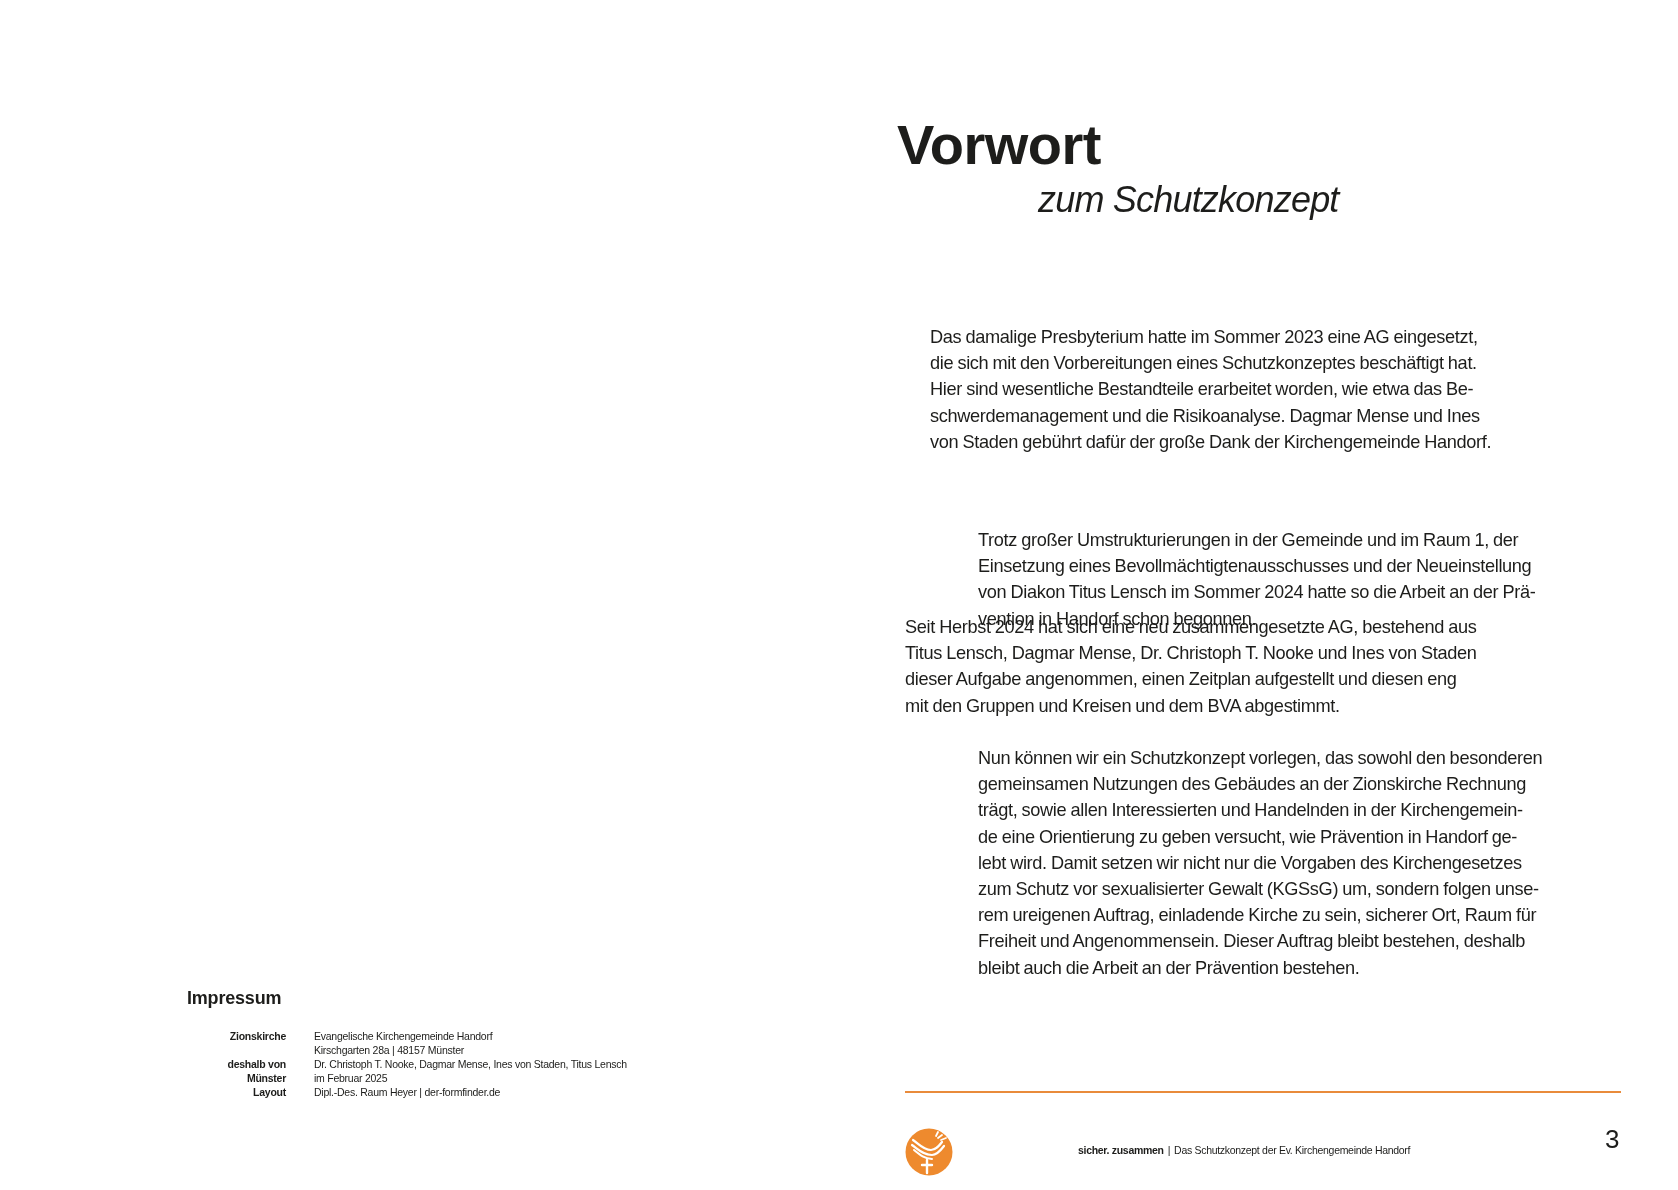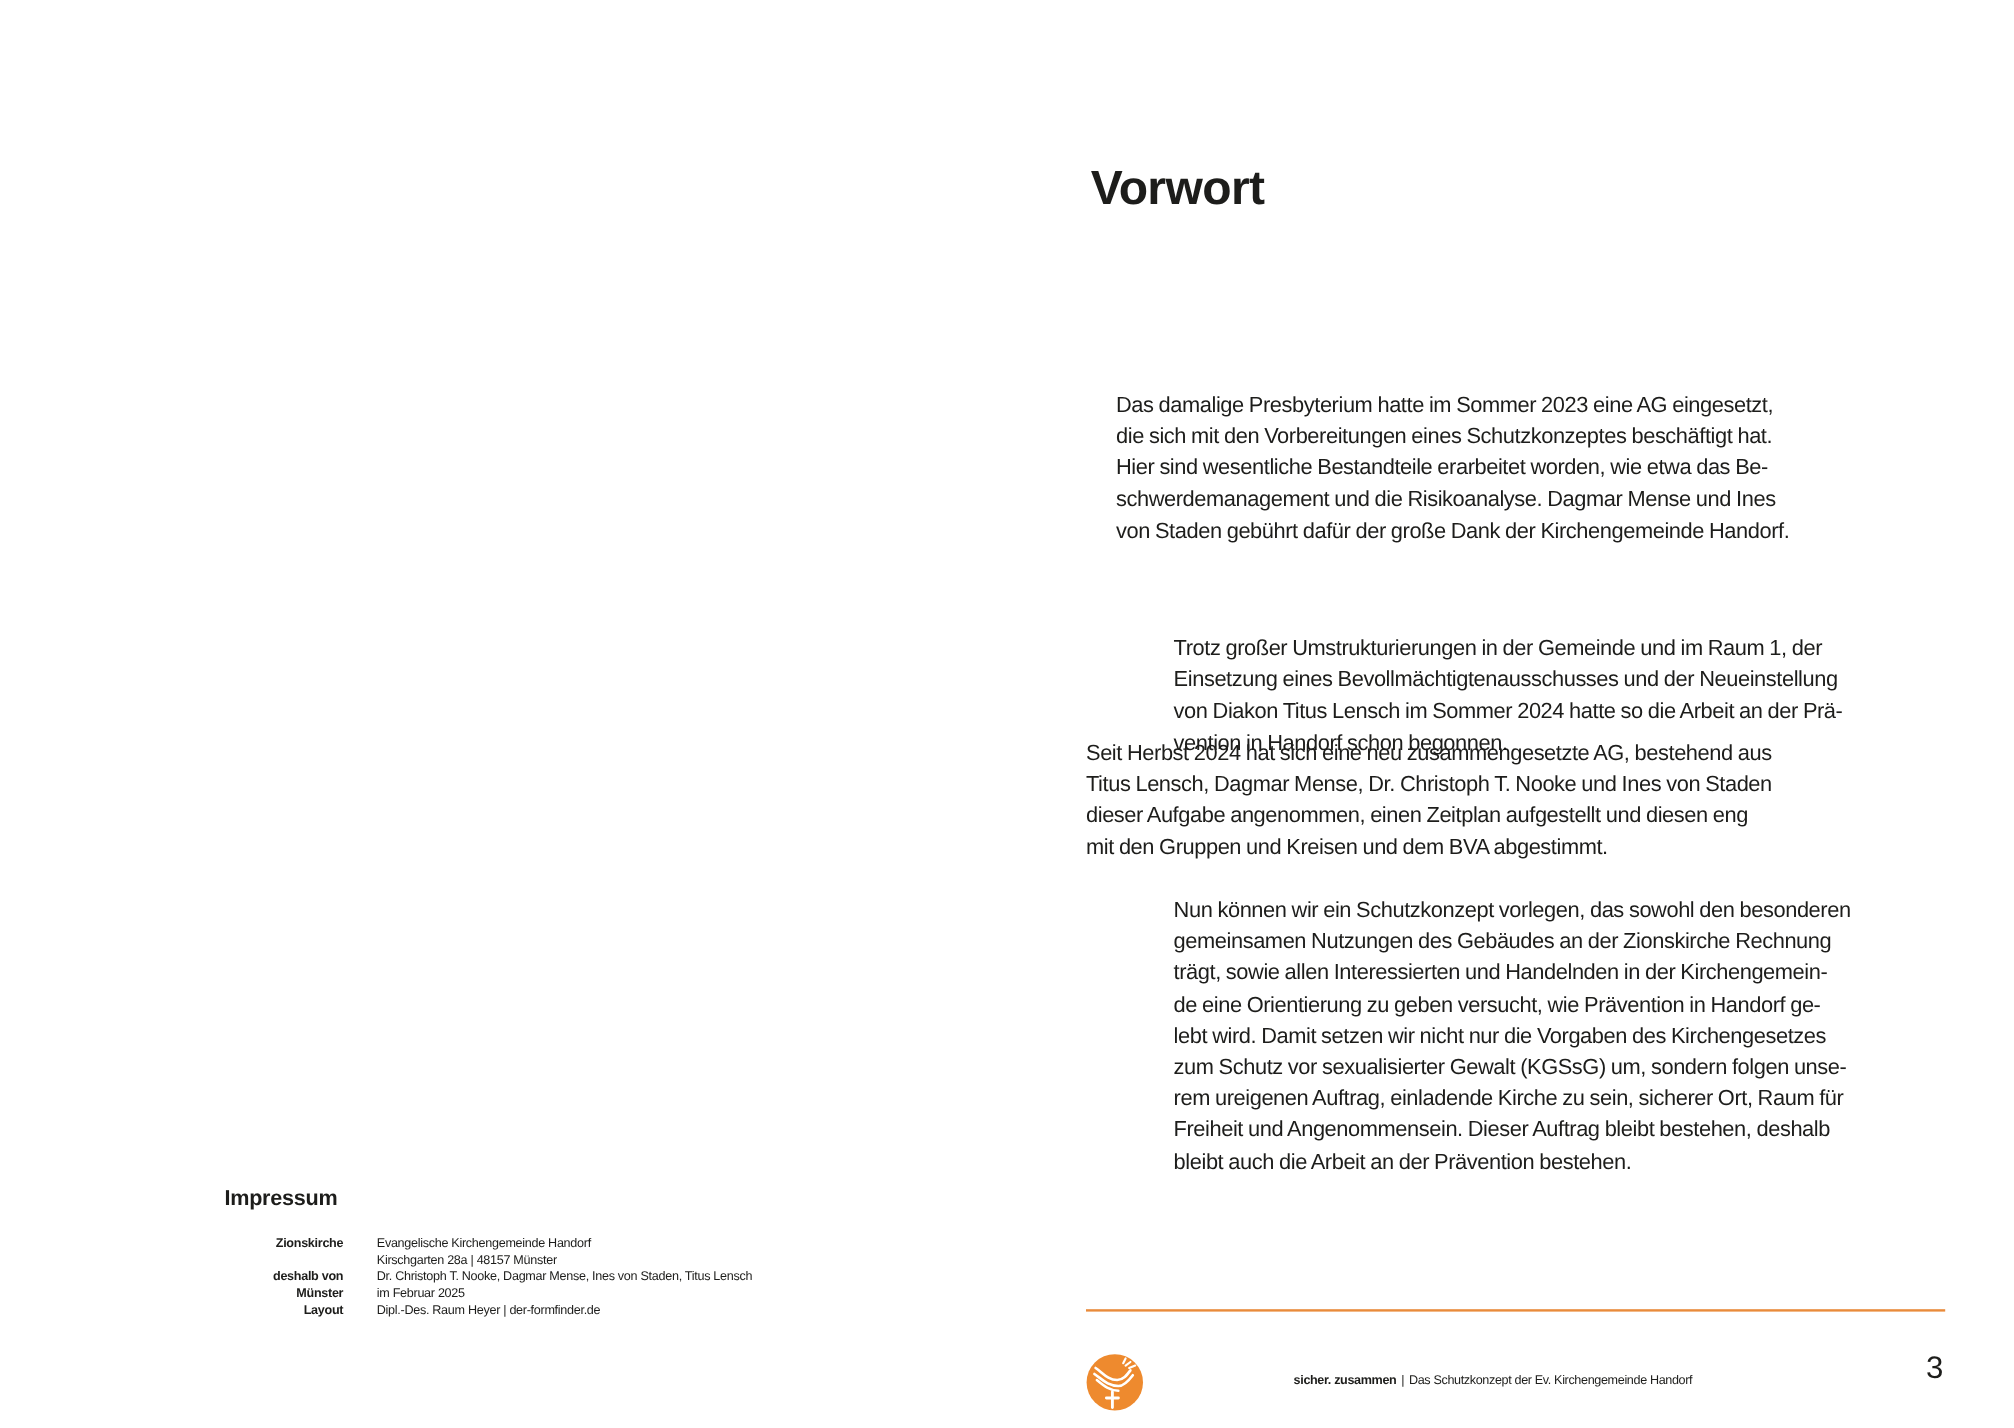--- a/index.html
+++ b/index.html
@@ -52,22 +52,22 @@
       text-align: right;
       padding-right: 28px;
       font-weight: bold;
     }
 
     
     .title {
       position: absolute;
       left: 58px;
       top: 120px;
-      margin: 12px;
-      font-size: 40px;
+      margin: 0;
+      font-size: 56px;
       font-weight: bold;
       letter-spacing: -0.5px;
       line-height: 50px;
     }
     .subtitle {
       position: absolute;
       left: 199px;
       top: 178px;
       margin: 0;
       font-size: 36px;
@@ -160,20 +160,21 @@
       <tr>
         <td class="label">Layout</td>
         <td class="value">Dipl.-Des. Raum Heyer  |  der-formfinder.de</td>
       </tr>
     </tbody>
   </table>
 </div>
 
 <div class="page page-right">
   <h1 class="title">Vorwort</h1>
+  <h2 class="subtitle">zum Schutzkonzept</h2>
 
   <p class="body-text p1">Das damalige Presbyterium hatte im Sommer 2023 eine AG eingesetzt,
 die sich mit den Vorbereitungen eines Schutzkonzeptes beschäftigt hat.
 Hier sind wesentliche Bestandteile erarbeitet worden, wie etwa das Be-
 schwerdemanagement und die Risikoanalyse. Dagmar Mense und Ines
 von Staden gebührt dafür der große Dank der Kirchengemeinde Handorf.</p>
   <p class="body-text p2">Trotz großer Umstrukturierungen in der Gemeinde und im Raum 1, der
 Einsetzung eines Bevollmächtigtenausschusses und der Neueinstellung
 von Diakon Titus Lensch im Sommer 2024 hatte so die Arbeit an der Prä-
 vention in Handorf schon begonnen.</p>

